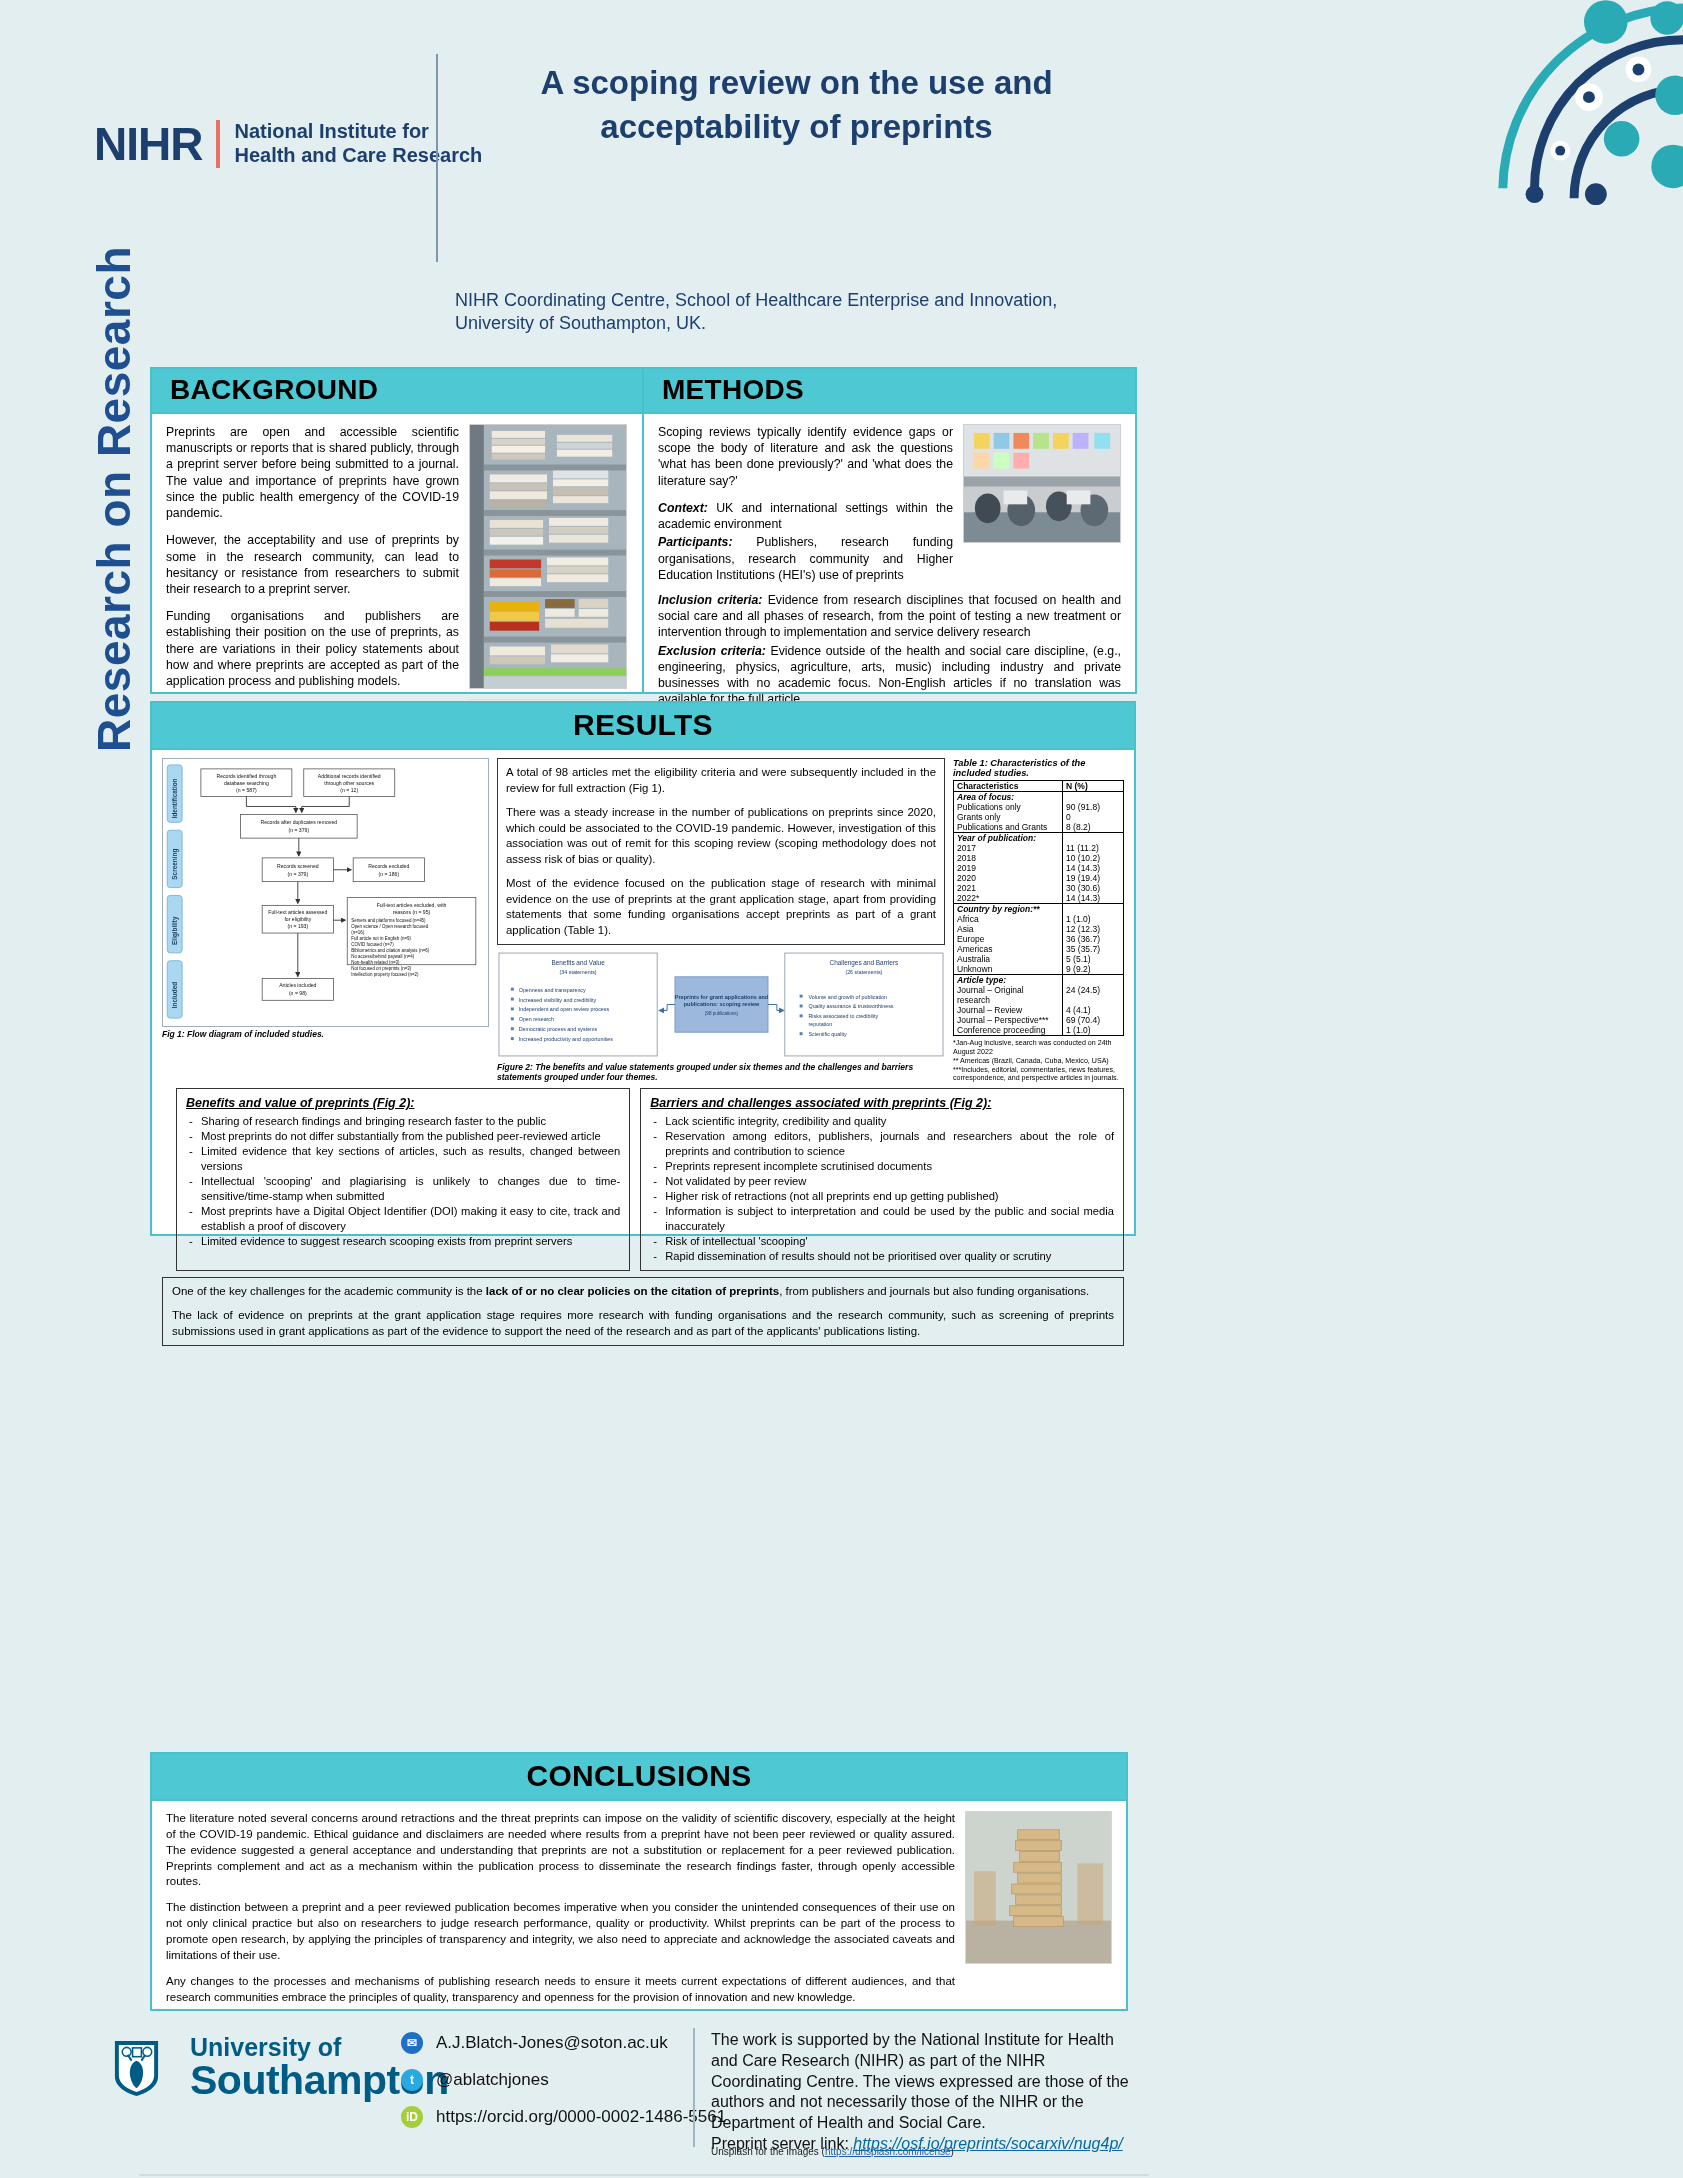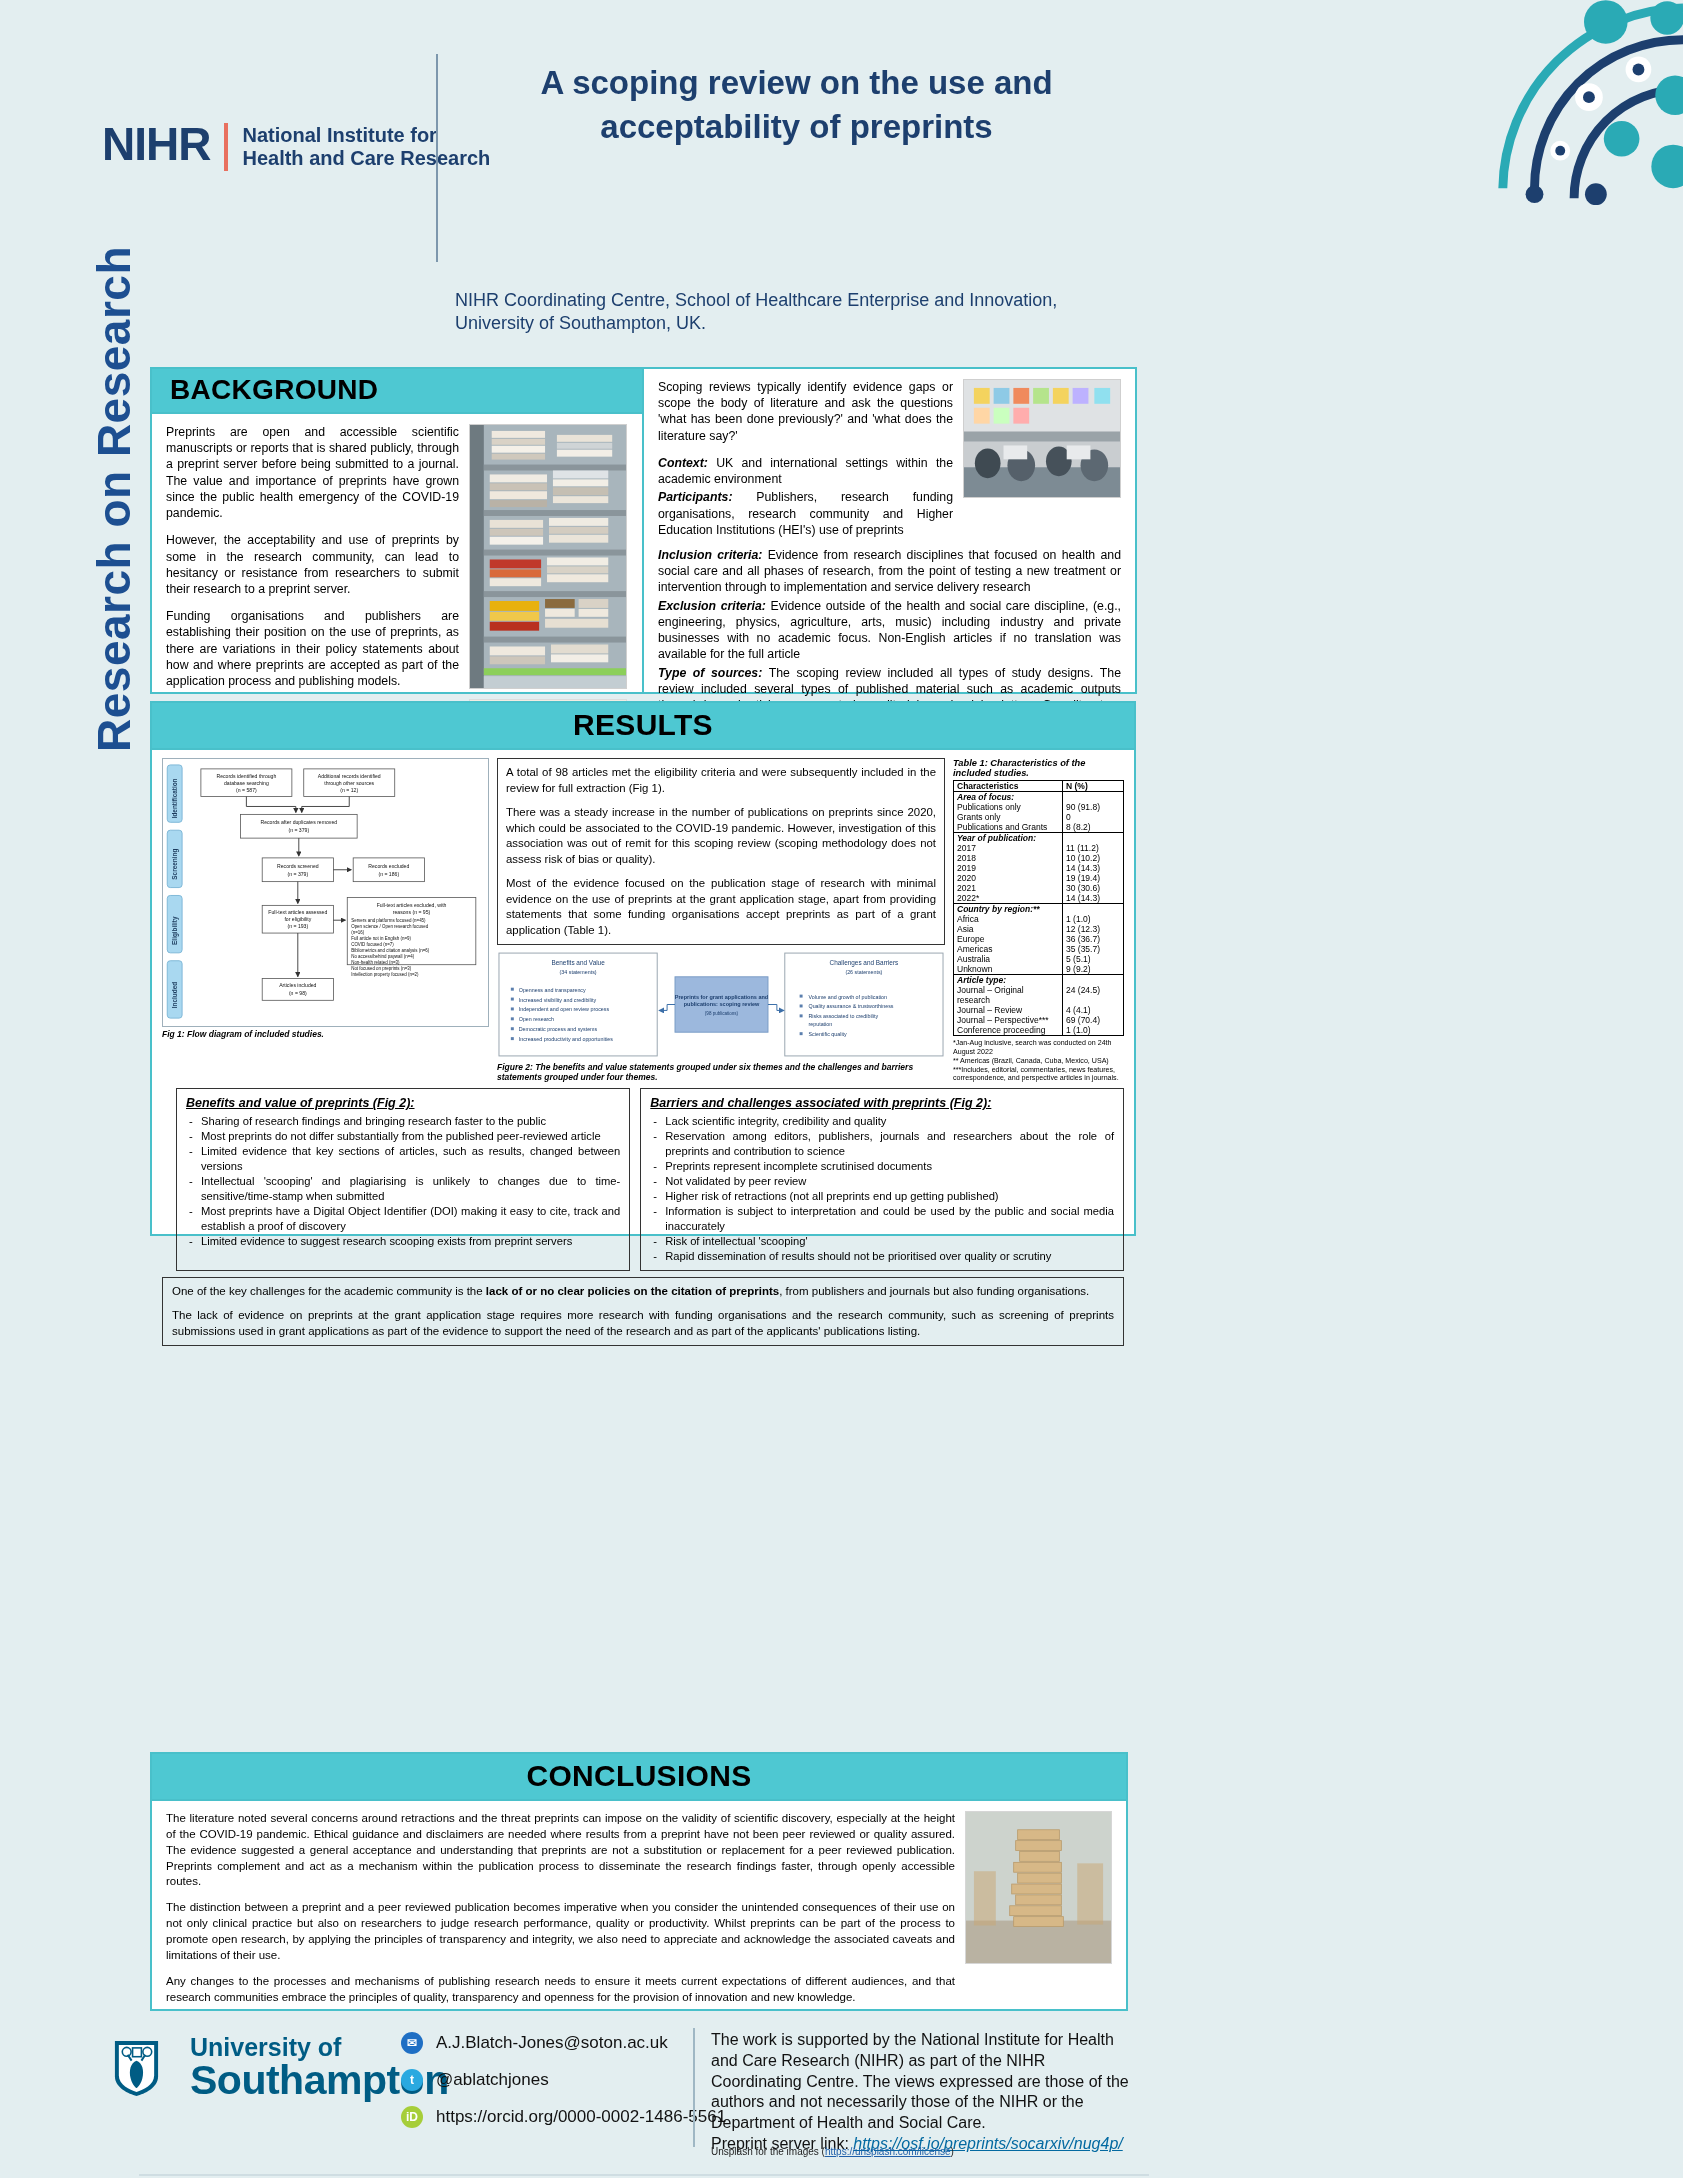--- a/index.html
+++ b/index.html
@@ -19,21 +19,21 @@
 
   
   .side-title {
     position:absolute; left:87px; top:752px;
     transform:rotate(-90deg); transform-origin:left top;
     font-size:46px; font-weight:bold; color:#1d4f91;
     letter-spacing:0.5px; white-space:nowrap;
   }
 
   
-  .nihr-logo { position:absolute; left:102px; top:117px; display:flex; align-items:flex-end; }
+  .nihr-logo { position:absolute; left:94px; top:117px; display:flex; align-items:center; }
   .nihr-word { font-size:46px; font-weight:bold; color:#1d3f6e; letter-spacing:-1px; }
   .nihr-bar { width:4px; height:48px; background:#e8705f; margin:0 14px; }
   .nihr-sub { font-size:20px; font-weight:bold; color:#1d3f6e; line-height:1.18; }
 
   .head-divider { position:absolute; left:436px; top:54px; width:2px; height:208px; background:#7d97ad; }
 
   .title {
     position:absolute; left:455px; top:61px; width:683px;
     text-align:center; font-size:33px; font-weight:bold;
     color:#1d3f6e; line-height:1.32;
@@ -273,20 +273,21 @@
               </g>
             </svg>
           </div>
         </div>
       </div>
       <div class="qbox">What does the evidence say about the role and acceptance of preprints (challenges, benefits, value, hesitancy, impact) throughout the research lifecycle (e.g., grant applications and publication of findings)?</div>
     </div>
   </div>
 
   <div class="panel" id="me-panel">
+    <div class="panel-head">METHODS</div>
     <div class="panel-body">
       <div class="me-top">
         <div class="me-text">
           <p>Scoping reviews typically identify evidence gaps or scope the body of literature and ask the questions 'what has been done previously?' and 'what does the literature say?'</p>
           <p><b><i>Context:</i></b><span> UK and international settings within the academic environment</span></p>
           <p style="margin-top:-9px"><b><i>Participants:</i></b><span> Publishers, research funding organisations, research community and Higher Education Institutions (HEI's) use of preprints</span></p>
         </div>
         <div class="img-meeting">
           <svg width="158" height="119" viewBox="0 0 160 120" preserveAspectRatio="none">
             <rect width="160" height="120" fill="#c9cdd0"></rect>

